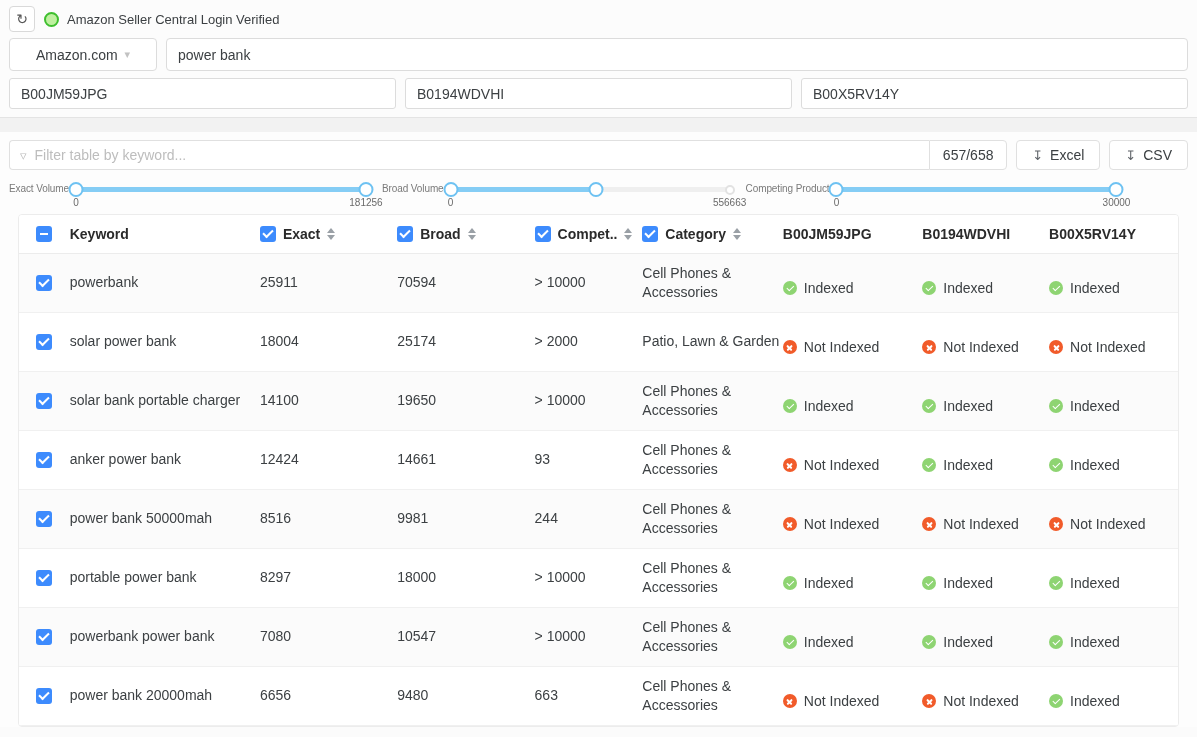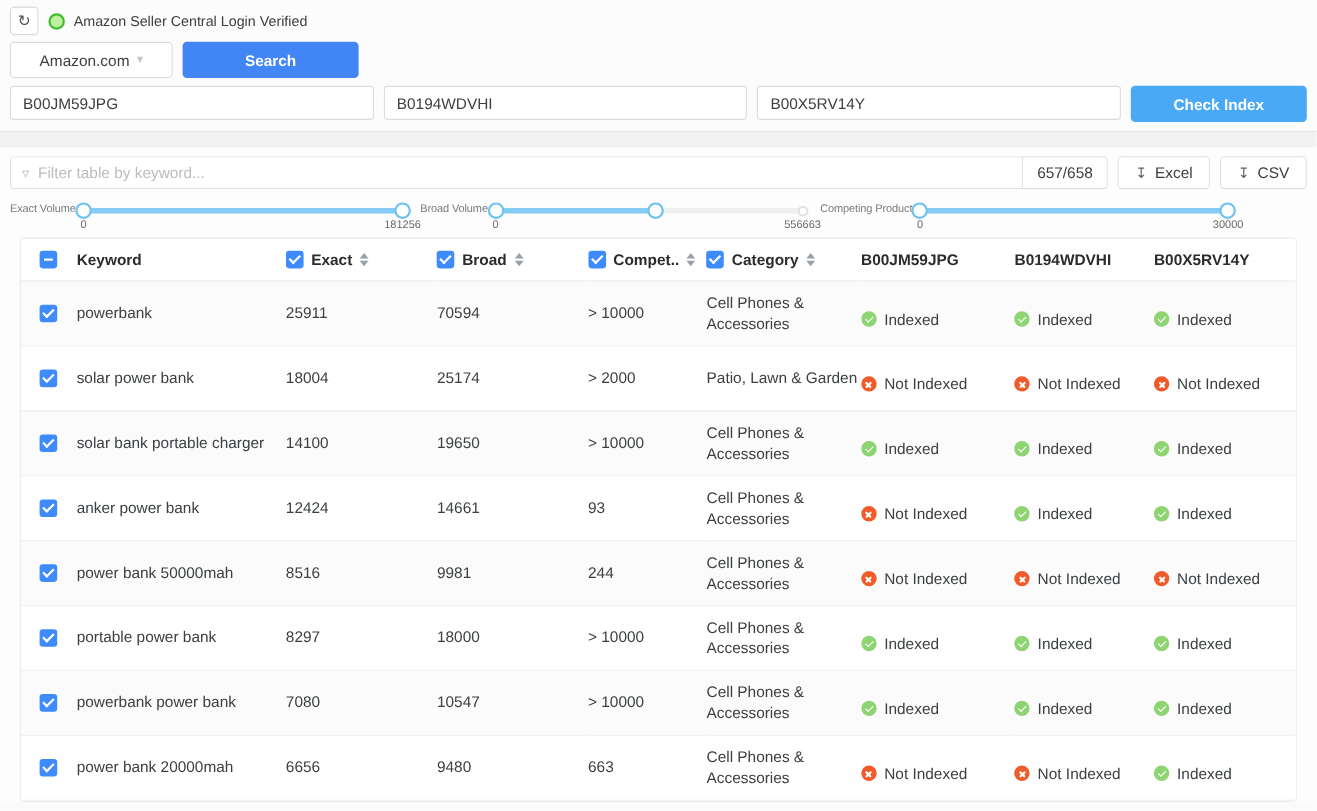--- a/index.html
+++ b/index.html
@@ -356,28 +356,27 @@
       <span class="status-dot"></span>
       <span class="status-text">Amazon Seller Central Login Verified</span>
     </div>
   </div>
 
   <div class="search-row">
     <div class="marketplace-select">
       <span class="label">Amazon.com</span>
       <span class="chev">▾</span>
     </div>
-    <button class="btn-primary">Search</button>
+    <input class="keyword-input" value="power bank" style="">
   </div>
 
   <div class="asin-row">
     <input class="asin-input" value="B00JM59JPG" style="">
     <input class="asin-input" value="B0194WDVHI" style="">
     <input class="asin-input" value="B00X5RV14Y" style="">
-    <button class="btn-secondary">Check Index</button>
   </div>
 
 </div>
 
 <div class="gap"></div>
 
 <div class="panel">
 
   <div class="filter-row">
     <div class="filter-input-wrap">

